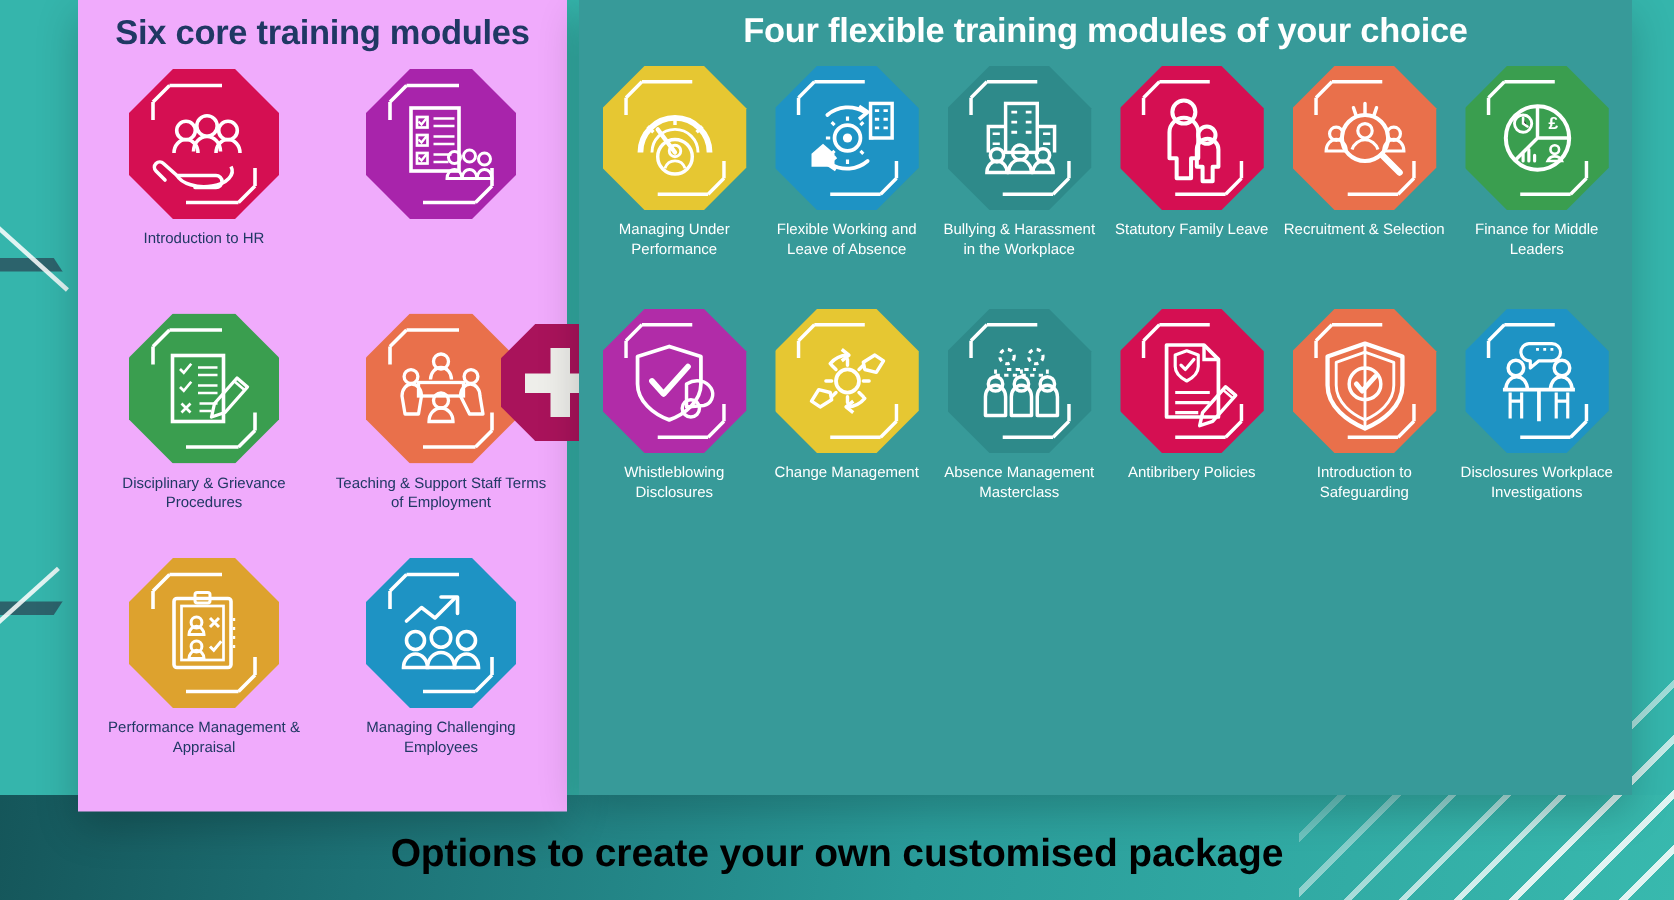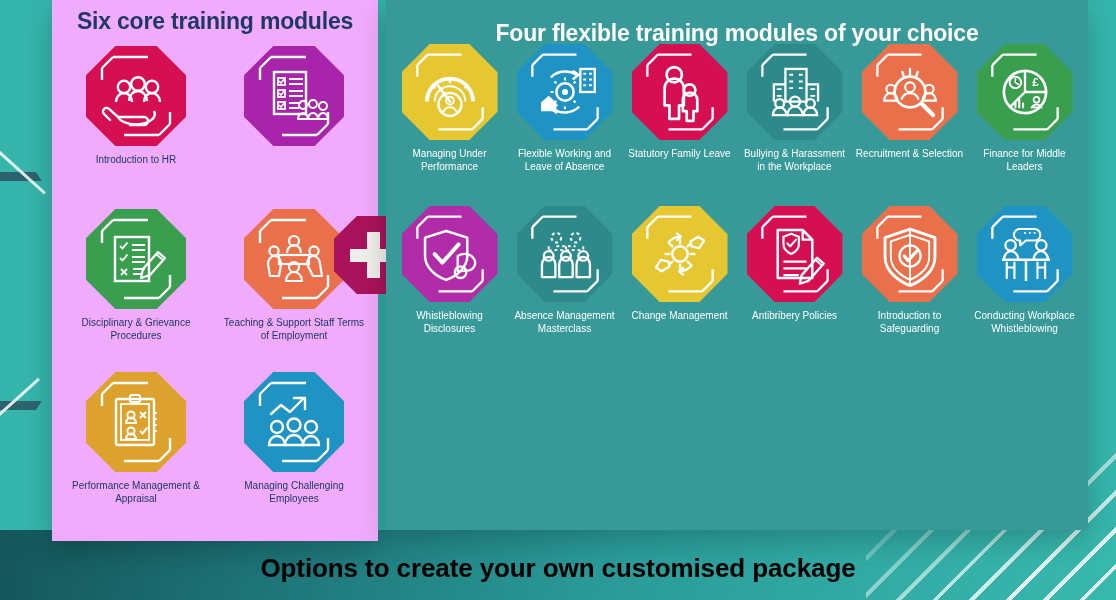--- a/index.html
+++ b/index.html
@@ -48,21 +48,21 @@
     position:absolute;left:386px;top:0;width:702px;height:530px;
     background:#379a99;
     box-shadow:0 10px 26px rgba(0,0,0,.20);
   }
 
   .core-title{
     position:absolute;left:0;top:8px;width:326px;text-align:center;
     font-size:23px;font-weight:bold;color:#203864;letter-spacing:-.2px;
   }
   .flex-title{
-    position:absolute;left:0;top:20px;width:702px;text-align:center;
+    position:absolute;left:0;top:7px;width:702px;text-align:center;
     font-size:23px;font-weight:bold;color:#ffffff;letter-spacing:-.2px;
   }
 
   
   .core-grid{
     position:absolute;left:8px;top:46px;width:310px;
     display:grid;grid-template-columns:1fr 1fr;
     row-gap:0px;column-gap:6px;
   }
   .flex-grid{
@@ -271,52 +271,52 @@
             <path d="M29 64 v-8 l7 -6 l7 6" fill="none" stroke="#fff" stroke-width="2.4" opacity="0"></path>
             <path d="M25 70 v-9 l8 -7 l8 7 v9 z" fill="#fff"></path>
             <rect x="66" y="26" width="15" height="24" fill="none" stroke="#fff" stroke-width="2.4"></rect>
             <path d="M69 31 h3 M75 31 h3 M69 37 h3 M75 37 h3 M69 43 h3 M75 43 h3" stroke="#fff" stroke-width="2"></path>
           </svg>
         </div>
         <div class="cap">Flexible Working and Leave of Absence</div>
       </div>
 
       <div class="cell">
-        <div class="oct" style="background:#d50f52">
-          <svg viewBox="0 0 100 100">
-            <path d="M16 22 L27 11 M16 22 L16 34 M84 78 L73 89 M84 78 L84 66 M27 11 L62 11 M73 89 L38 89" fill="none" stroke="#fff" stroke-width="2.4"></path>
-            <circle cx="44" cy="32" r="8" fill="none" stroke="#fff" stroke-width="2.8"></circle>
-            <path d="M34 46 a10 10 0 0 1 20 0 v18 h-5 v14 h-10 v-14 h-5 z" fill="none" stroke="#fff" stroke-width="2.8" stroke-linejoin="round"></path>
-            <circle cx="60" cy="48" r="6" fill="none" stroke="#fff" stroke-width="2.8"></circle>
-            <path d="M53 58 a7.5 7.5 0 0 1 15 0 v12 h-4 v10 h-7 v-10 h-4 z" fill="none" stroke="#fff" stroke-width="2.8" stroke-linejoin="round"></path>
-          </svg>
-        </div>
-        <div class="cap">Statutory Family Leave</div>
-      </div>
-
-      <div class="cell">
         <div class="oct" style="background:#2e8a8a">
           <svg viewBox="0 0 100 100">
             <path d="M16 22 L27 11 M16 22 L16 34 M84 78 L73 89 M84 78 L84 66 M27 11 L62 11 M73 89 L38 89" fill="none" stroke="#fff" stroke-width="2.4"></path>
             <rect x="40" y="26" width="22" height="34" fill="none" stroke="#fff" stroke-width="2.4"></rect>
             <path d="M44 32 h4 M54 32 h4 M44 39 h4 M54 39 h4 M44 46 h4 M54 46 h4" stroke="#fff" stroke-width="2"></path>
             <path d="M28 60 v-18 h12 M62 42 h12 v18" fill="none" stroke="#fff" stroke-width="2.4"></path>
             <path d="M31 47 h5 M66 47 h5 M31 54 h5 M66 54 h5" stroke="#fff" stroke-width="1.8"></path>
             <circle cx="34" cy="62" r="4.6" fill="none" stroke="#fff" stroke-width="2.4"></circle>
             <path d="M27 74 a7 8 0 0 1 14 0 z" fill="none" stroke="#fff" stroke-width="2.4"></path>
             <circle cx="50" cy="60" r="5.2" fill="none" stroke="#fff" stroke-width="2.4"></circle>
             <path d="M42 74 a8 9 0 0 1 16 0 z" fill="none" stroke="#fff" stroke-width="2.4"></path>
             <circle cx="66" cy="62" r="4.6" fill="none" stroke="#fff" stroke-width="2.4"></circle>
             <path d="M59 74 a7 8 0 0 1 14 0 z" fill="none" stroke="#fff" stroke-width="2.4"></path>
           </svg>
         </div>
         <div class="cap">Bullying &amp; Harassment in the Workplace</div>
       </div>
 
       <div class="cell">
+        <div class="oct" style="background:#d50f52">
+          <svg viewBox="0 0 100 100">
+            <path d="M16 22 L27 11 M16 22 L16 34 M84 78 L73 89 M84 78 L84 66 M27 11 L62 11 M73 89 L38 89" fill="none" stroke="#fff" stroke-width="2.4"></path>
+            <circle cx="44" cy="32" r="8" fill="none" stroke="#fff" stroke-width="2.8"></circle>
+            <path d="M34 46 a10 10 0 0 1 20 0 v18 h-5 v14 h-10 v-14 h-5 z" fill="none" stroke="#fff" stroke-width="2.8" stroke-linejoin="round"></path>
+            <circle cx="60" cy="48" r="6" fill="none" stroke="#fff" stroke-width="2.8"></circle>
+            <path d="M53 58 a7.5 7.5 0 0 1 15 0 v12 h-4 v10 h-7 v-10 h-4 z" fill="none" stroke="#fff" stroke-width="2.8" stroke-linejoin="round"></path>
+          </svg>
+        </div>
+        <div class="cap">Statutory Family Leave</div>
+      </div>
+
+      <div class="cell">
         <div class="oct" style="background:#e9704b">
           <svg viewBox="0 0 100 100">
             <path d="M16 22 L27 11 M16 22 L16 34 M84 78 L73 89 M84 78 L84 66 M27 11 L62 11 M73 89 L38 89" fill="none" stroke="#fff" stroke-width="2.4"></path>
             <circle cx="30" cy="47" r="4.6" fill="none" stroke="#fff" stroke-width="2.2"></circle>
             <path d="M23 59 a7 8 0 0 1 14 0 z" fill="none" stroke="#fff" stroke-width="2.2"></path>
             <circle cx="70" cy="47" r="4.6" fill="none" stroke="#fff" stroke-width="2.2"></circle>
             <path d="M63 59 a7 8 0 0 1 14 0 z" fill="none" stroke="#fff" stroke-width="2.2"></path>
             <circle cx="50" cy="50" r="16" fill="none" stroke="#fff" stroke-width="2.8"></circle>
             <circle cx="50" cy="45" r="5" fill="none" stroke="#fff" stroke-width="2.2"></circle>
             <path d="M41 58 a9.5 10 0 0 1 18 0" fill="none" stroke="#fff" stroke-width="2.2"></path>
@@ -348,20 +348,37 @@
         <div class="oct" style="background:#b12ca8">
           <svg viewBox="0 0 100 100">
             <path d="M16 22 L27 11 M16 22 L16 34 M84 78 L73 89 M84 78 L84 66 M27 11 L62 11 M73 89 L38 89" fill="none" stroke="#fff" stroke-width="2.4"></path>
             <path d="M46 26 L68 33 v19 c0 12 -11 21 -22 25 c-11 -4 -22 -13 -22 -25 V33 z" fill="none" stroke="#fff" stroke-width="2.6" stroke-linejoin="round"></path>
             <path d="M34 50 l8 9 l17 -19" fill="none" stroke="#fff" stroke-width="4" stroke-linecap="round" stroke-linejoin="round"></path>
             <path d="M58 52 c7 -4 14 -2 17 3 c3 5 0 11 -5 12 l-12 1 z" fill="none" stroke="#fff" stroke-width="2.4" stroke-linejoin="round"></path>
             <circle cx="61" cy="69" r="6" fill="none" stroke="#fff" stroke-width="2.4"></circle>
           </svg>
         </div>
         <div class="cap">Whistleblowing Disclosures</div>
+      </div>
+
+      <div class="cell">
+        <div class="oct" style="background:#e6c732">
+          <svg viewBox="0 0 100 100">
+            <path d="M16 22 L27 11 M16 22 L16 34 M84 78 L73 89 M84 78 L84 66 M27 11 L62 11 M73 89 L38 89" fill="none" stroke="#fff" stroke-width="2.4"></path>
+            <circle cx="50" cy="50" r="8" fill="none" stroke="#fff" stroke-width="2.6"></circle>
+            <path d="M50 39 v-4 M50 61 v4 M39 50 h-4 M61 50 h4 M42 42 l-3 -3 M58 58 l3 3 M58 42 l3 -3 M42 58 l-3 3" stroke="#fff" stroke-width="2.4" stroke-linecap="round"></path>
+            <path d="M38 38 a17 17 0 0 1 12 -6" fill="none" stroke="#fff" stroke-width="2.4" stroke-linecap="round"></path>
+            <path d="M46 28 l5 4 l-5 4" fill="none" stroke="#fff" stroke-width="2.4" stroke-linejoin="round"></path>
+            <path d="M62 62 a17 17 0 0 1 -12 6" fill="none" stroke="#fff" stroke-width="2.4" stroke-linecap="round"></path>
+            <path d="M54 72 l-5 -4 l5 -4" fill="none" stroke="#fff" stroke-width="2.4" stroke-linejoin="round"></path>
+            <path d="M61 37 l8 -5 l6 4 l-5 8 l-8 -2 z" fill="none" stroke="#fff" stroke-width="2.4" stroke-linejoin="round"></path>
+            <path d="M39 63 l-8 5 l-6 -4 l5 -8 l8 2 z" fill="none" stroke="#fff" stroke-width="2.4" stroke-linejoin="round"></path>
+          </svg>
+        </div>
+        <div class="cap">Change Management</div>
       </div>
 
       <div class="cell">
         <div class="oct" style="background:#2e8a8a">
           <svg viewBox="0 0 100 100">
             <path d="M16 22 L27 11 M16 22 L16 34 M84 78 L73 89 M84 78 L84 66 M27 11 L62 11 M73 89 L38 89" fill="none" stroke="#fff" stroke-width="2.4"></path>
             <circle cx="41" cy="33" r="5" fill="none" stroke="#fff" stroke-width="2.2" stroke-dasharray="3 3"></circle>
             <circle cx="61" cy="33" r="5" fill="none" stroke="#fff" stroke-width="2.2" stroke-dasharray="3 3"></circle>
             <path d="M41 42 h20" stroke="#fff" stroke-width="2" stroke-dasharray="3 3"></path>
             <path d="M33 46 h36" stroke="#fff" stroke-width="2" stroke-dasharray="3 3"></path>
@@ -371,37 +388,20 @@
             <circle cx="51" cy="52" r="5" fill="none" stroke="#fff" stroke-width="2.4"></circle>
             <path d="M44 74 v-13 a7 8 0 0 1 14 0 v13 z" fill="none" stroke="#fff" stroke-width="2.4" stroke-linejoin="round"></path>
             <circle cx="69" cy="52" r="5" fill="none" stroke="#fff" stroke-width="2.4"></circle>
             <path d="M62 74 v-13 a7 8 0 0 1 14 0 v13 z" fill="none" stroke="#fff" stroke-width="2.4" stroke-linejoin="round"></path>
           </svg>
         </div>
         <div class="cap">Absence Management Masterclass</div>
       </div>
 
       <div class="cell">
-        <div class="oct" style="background:#e6c732">
-          <svg viewBox="0 0 100 100">
-            <path d="M16 22 L27 11 M16 22 L16 34 M84 78 L73 89 M84 78 L84 66 M27 11 L62 11 M73 89 L38 89" fill="none" stroke="#fff" stroke-width="2.4"></path>
-            <circle cx="50" cy="50" r="8" fill="none" stroke="#fff" stroke-width="2.6"></circle>
-            <path d="M50 39 v-4 M50 61 v4 M39 50 h-4 M61 50 h4 M42 42 l-3 -3 M58 58 l3 3 M58 42 l3 -3 M42 58 l-3 3" stroke="#fff" stroke-width="2.4" stroke-linecap="round"></path>
-            <path d="M38 38 a17 17 0 0 1 12 -6" fill="none" stroke="#fff" stroke-width="2.4" stroke-linecap="round"></path>
-            <path d="M46 28 l5 4 l-5 4" fill="none" stroke="#fff" stroke-width="2.4" stroke-linejoin="round"></path>
-            <path d="M62 62 a17 17 0 0 1 -12 6" fill="none" stroke="#fff" stroke-width="2.4" stroke-linecap="round"></path>
-            <path d="M54 72 l-5 -4 l5 -4" fill="none" stroke="#fff" stroke-width="2.4" stroke-linejoin="round"></path>
-            <path d="M61 37 l8 -5 l6 4 l-5 8 l-8 -2 z" fill="none" stroke="#fff" stroke-width="2.4" stroke-linejoin="round"></path>
-            <path d="M39 63 l-8 5 l-6 -4 l5 -8 l8 2 z" fill="none" stroke="#fff" stroke-width="2.4" stroke-linejoin="round"></path>
-          </svg>
-        </div>
-        <div class="cap">Change Management</div>
-      </div>
-
-      <div class="cell">
         <div class="oct" style="background:#d50f52">
           <svg viewBox="0 0 100 100">
             <path d="M16 22 L27 11 M16 22 L16 34 M84 78 L73 89 M84 78 L84 66 M27 11 L62 11 M73 89 L38 89" fill="none" stroke="#fff" stroke-width="2.4"></path>
             <path d="M32 25 h26 l10 10 v40 H32 z" fill="none" stroke="#fff" stroke-width="2.6" stroke-linejoin="round"></path>
             <path d="M58 25 v10 h10" fill="none" stroke="#fff" stroke-width="2.4"></path>
             <path d="M38 32 l8 -3 l8 3 v8 c0 5 -4 8 -8 10 c-4 -2 -8 -5 -8 -10 z" fill="none" stroke="#fff" stroke-width="2.2" stroke-linejoin="round"></path>
             <path d="M42 39 l3 3 l6 -7" fill="none" stroke="#fff" stroke-width="2.2" stroke-linecap="round" stroke-linejoin="round"></path>
             <path d="M38 58 h24 M38 65 h24 M38 72 h16" stroke="#fff" stroke-width="2.2"></path>
             <path d="M57 72 L73 54 l7 6 L64 78 l-9 3 z" fill="none" stroke="#fff" stroke-width="2.4" stroke-linejoin="round"></path>
             <path d="M71 56 l7 6" stroke="#fff" stroke-width="1.8"></path>
@@ -434,21 +434,21 @@
             <circle cx="35" cy="41" r="5.4" fill="none" stroke="#fff" stroke-width="2.4"></circle>
             <path d="M28 56 a7.5 9 0 0 1 15 0" fill="none" stroke="#fff" stroke-width="2.4"></path>
             <circle cx="67" cy="41" r="5.4" fill="none" stroke="#fff" stroke-width="2.4"></circle>
             <path d="M59 56 a7.5 9 0 0 1 15 0" fill="none" stroke="#fff" stroke-width="2.4"></path>
             <path d="M26 56 h50" stroke="#fff" stroke-width="2.6"></path>
             <path d="M51 56 v22" stroke="#fff" stroke-width="2.6"></path>
             <path d="M31 58 v18 M39 58 v18 M63 58 v18 M71 58 v18" stroke="#fff" stroke-width="2.2"></path>
             <path d="M31 64 h8 M63 64 h8" stroke="#fff" stroke-width="2.2"></path>
           </svg>
         </div>
-        <div class="cap">Conducting Workplace Whistleblowing</div>
+        <div class="cap">Disclosures Workplace Investigations</div>
       </div>
 
     </div>
   </div>
 
   <div class="footer-text">Options to create your own customised package</div>
 
 </div>
 
 </body></html>

